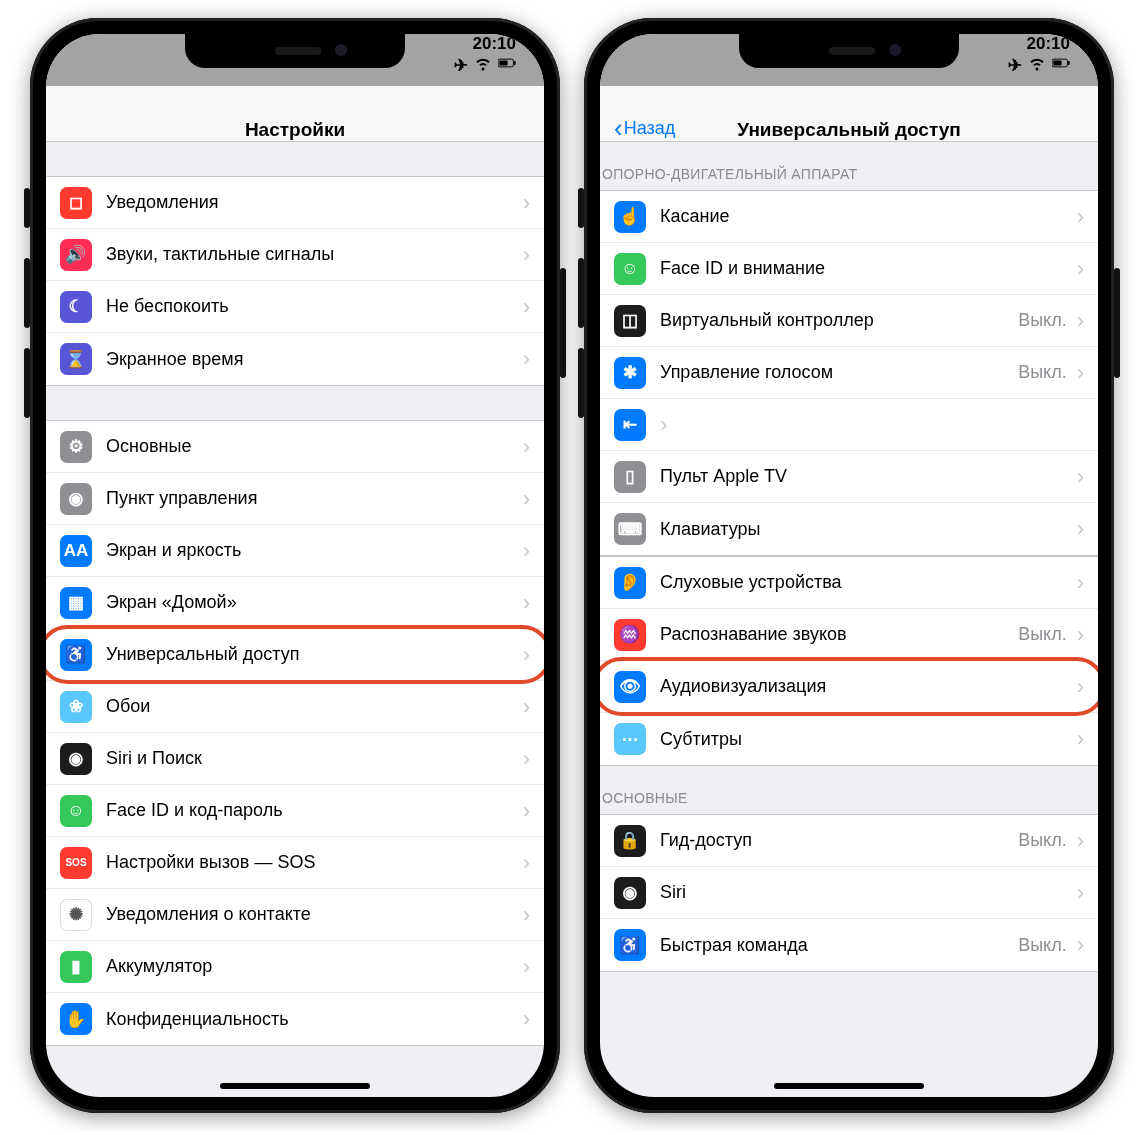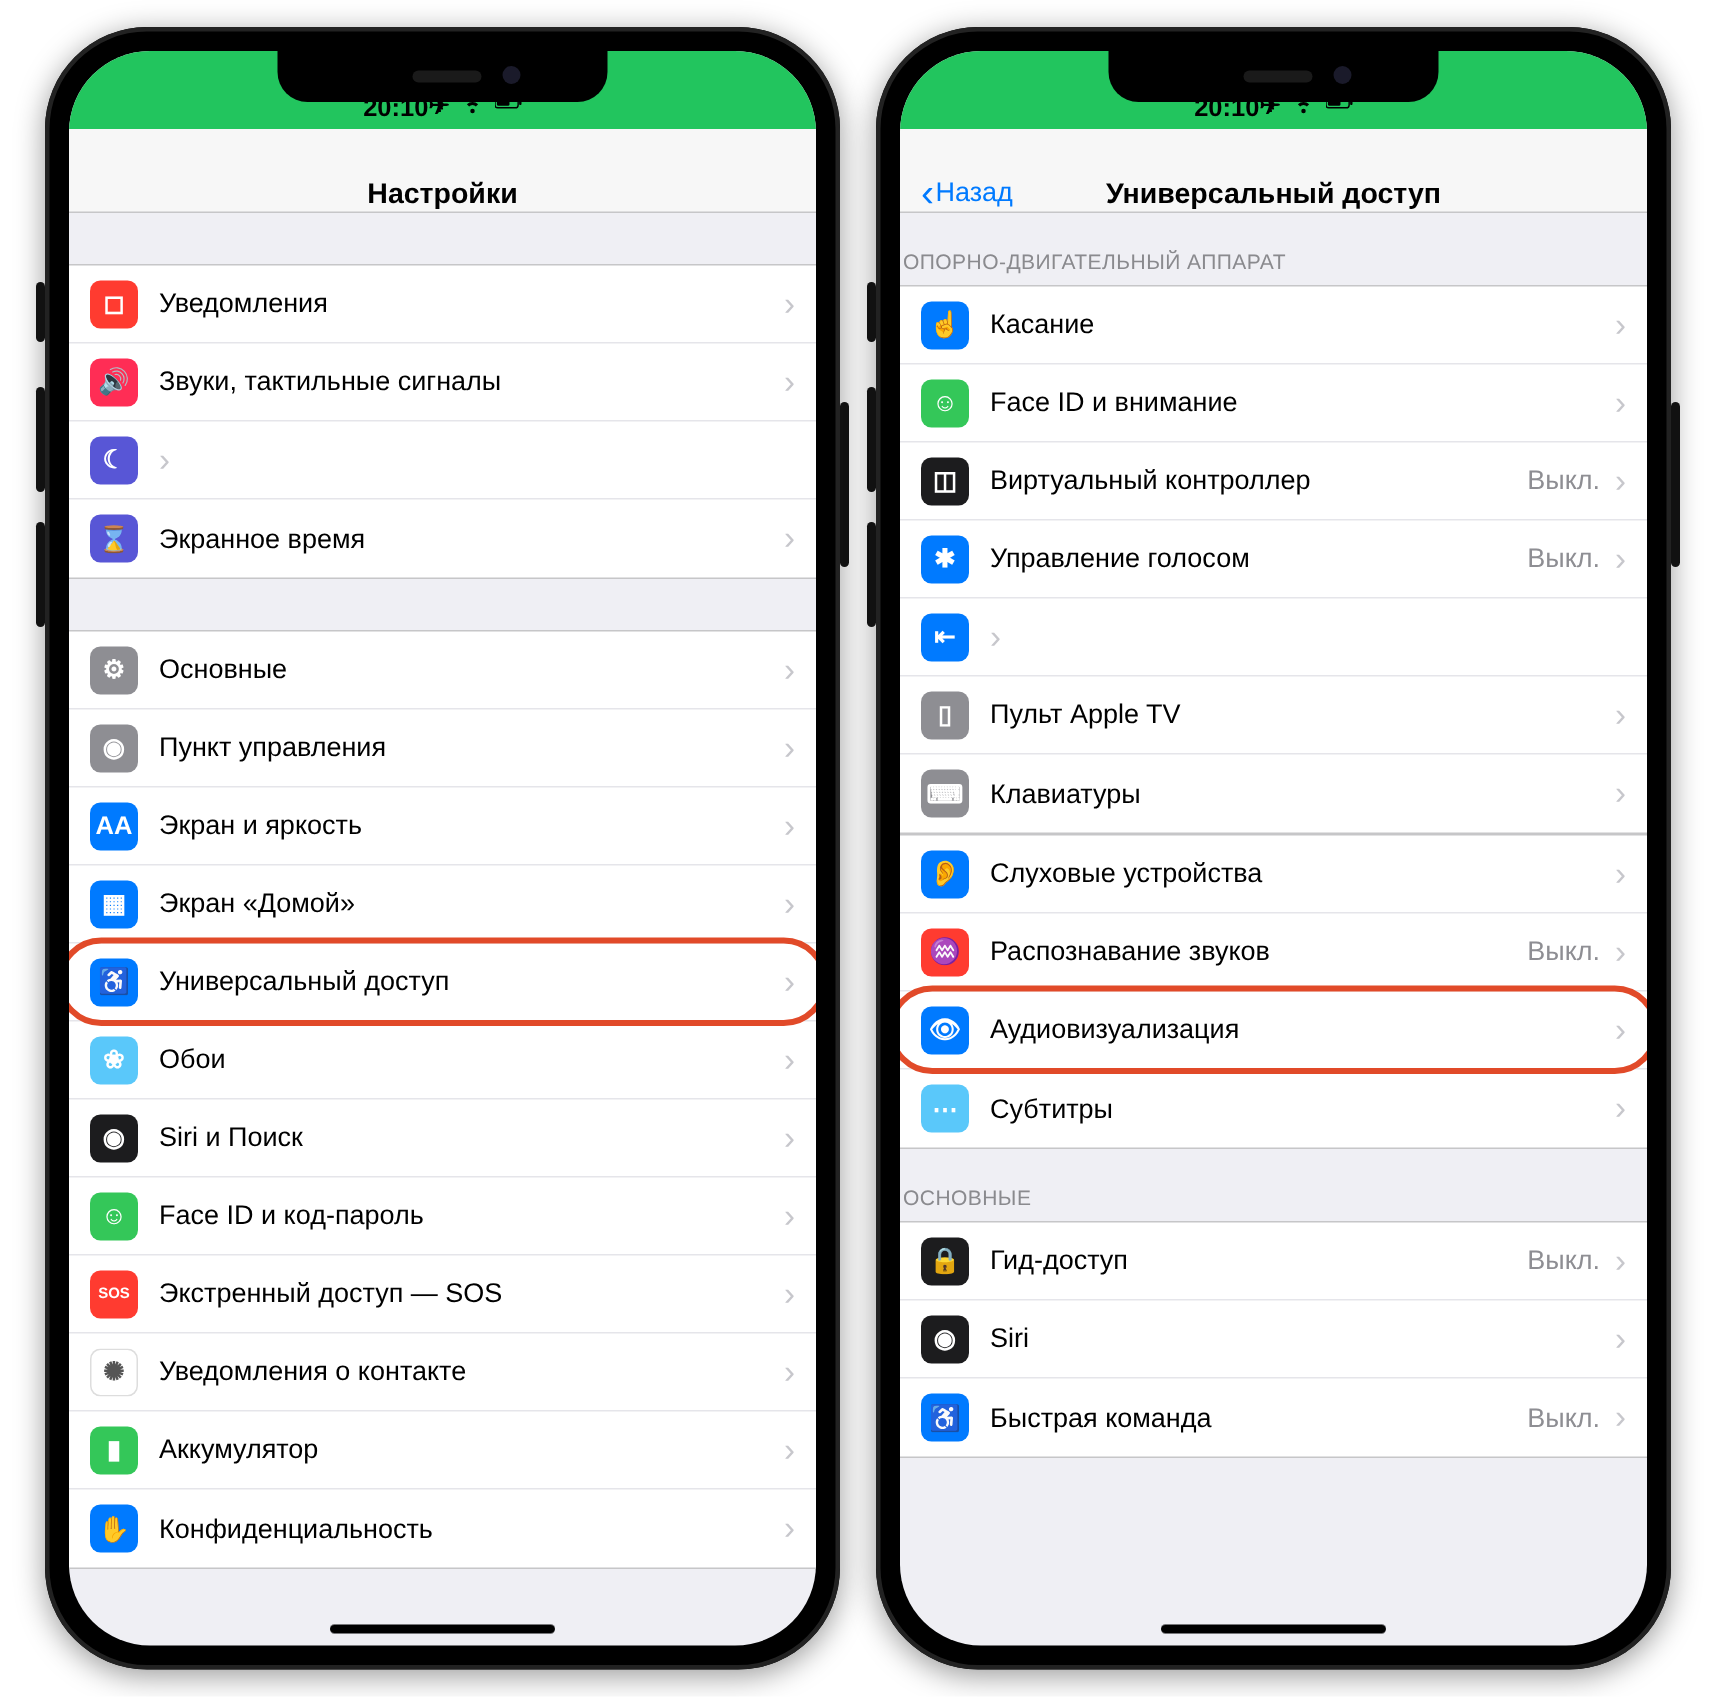--- a/index.html
+++ b/index.html
@@ -35,22 +35,22 @@
   }
   .notch {
     position: absolute; top: 0; left: 50%; transform: translateX(-50%);
     width: 220px; height: 34px; background: #000;
     border-bottom-left-radius: 20px; border-bottom-right-radius: 20px;
     z-index: 50;
   }
   .notch::before { content:""; position:absolute; left:90px; top:13px; width:46px; height:8px; background:#1a1a1a; border-radius:4px;}
   .notch::after  { content:""; position:absolute; left:150px; top:10px; width:12px; height:12px; background:#1a1a2a; border-radius:50%;}
   .statusbar {
-    height: 52px; display:flex; justify-content:center; align-items:flex-end;
-    padding: 0 28px 4px; font-size: 17px; font-weight:600; color:#000; background:#22c55e;
+    height: 52px; display:flex; justify-content:flex-start; align-items:flex-end;
+    padding: 0 28px 4px; font-size: 17px; font-weight:600; color:#000; background:#a3a3a3;flex-direction:column;
   }
   .status-right { display:flex; gap:6px; align-items:center; }
   .navbar {
     background:#f7f7f7; border-bottom:1px solid #c6c6c8;
     height: 56px; display:flex; align-items:flex-end; justify-content:center; position:relative;
   }
   .nav-title { font-size:19px; font-weight:600; }
   .nav-back { position:absolute; left:14px; display:flex; align-items:center; color:#007aff; font-size:18px; cursor:pointer;}
   .nav-back .chev { font-size:26px; line-height:1; margin-right:1px;}
   .content { flex:1; overflow-y:auto; }
@@ -120,20 +120,21 @@
             <div class="label">Уведомления</div>
             <div class="chevron">›</div>
           </div>
           <div class="row">
             <div class="icon c-pink" style="font-size: 17px;">🔊</div>
             <div class="label">Звуки, тактильные сигналы</div>
             <div class="chevron">›</div>
           </div>
           <div class="row">
             <div class="icon c-purple" style="font-size: 17px;">☾</div>
+            <div class="label">Не беспокоить</div>
             <div class="chevron">›</div>
           </div>
           <div class="row">
             <div class="icon c-purple" style="font-size: 17px;">⌛</div>
             <div class="label">Экранное время</div>
             <div class="chevron">›</div>
           </div>
         </div>
       <div class="group-gap"></div>
       <div class="list" id="left-g2" style="position:relative">
@@ -173,21 +174,21 @@
             <div class="label">Siri и Поиск</div>
             <div class="chevron">›</div>
           </div>
           <div class="row">
             <div class="icon c-green" style="font-size: 17px;">☺</div>
             <div class="label">Face ID и код-пароль</div>
             <div class="chevron">›</div>
           </div>
           <div class="row">
             <div class="icon c-red" style="font-size: 10px;">SOS</div>
-            <div class="label">Экстренный доступ — SOS</div>
+            <div class="label">Настройки вызов — SOS</div>
             <div class="chevron">›</div>
           </div>
           <div class="row">
             <div class="icon c-white" style="font-size: 17px;">✺</div>
             <div class="label">Уведомления о контакте</div>
             <div class="chevron">›</div>
           </div>
           <div class="row">
             <div class="icon c-green" style="font-size: 17px;">▮</div>
             <div class="label">Аккумулятор</div>

